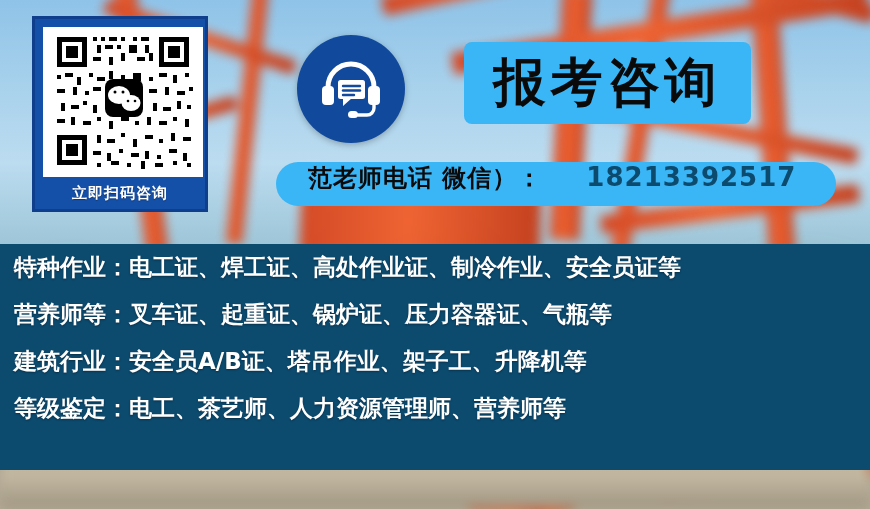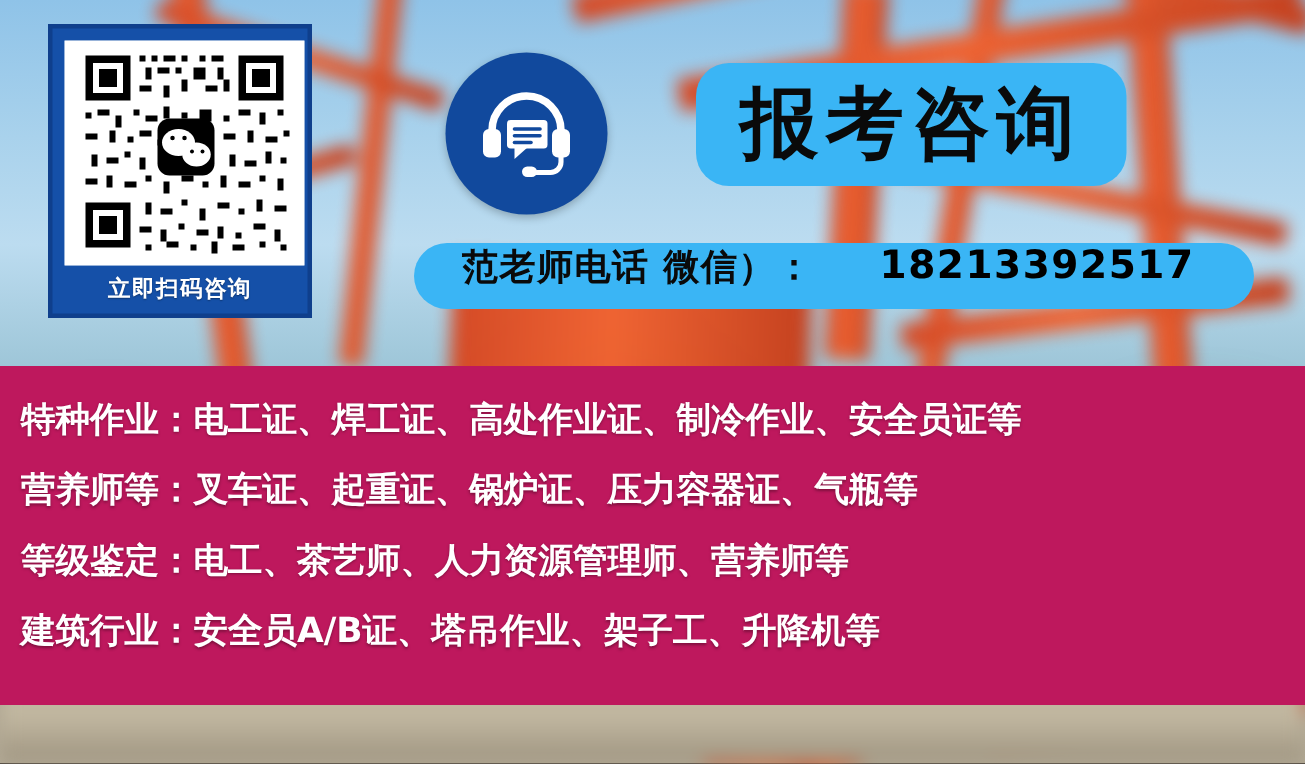--- a/index.html
+++ b/index.html
@@ -75,45 +75,45 @@
   
   .headset{
     position:absolute;left:297px;top:35px;width:108px;height:108px;border-radius:50%;
     background:#11499D;display:flex;align-items:center;justify-content:center;
     box-shadow:0 2px 6px rgba(0,0,0,.25);
   }
 
   
   .pill-title{
     position:absolute;left:464px;top:42px;width:287px;height:82px;
-    background:#3ab5f5;border-radius:22px;
+    background:#3ab5f5;border-radius:8px;
     display:flex;align-items:center;justify-content:center;
   }
   .pill-title span{
     font-size:52px;font-weight:bold;color:#0a0a0a;letter-spacing:5px;
     font-family:"DejaVu Sans","Liberation Sans",sans-serif;
   }
   .pill-phone{
     position:absolute;left:276px;top:162px;width:560px;height:44px;
     background:#3ab5f5;border-radius:22px;
     display:flex;
   }
   .pill-phone .who{
     font-size:24px;font-weight:bold;color:#0a0a0a;margin-left:32px;letter-spacing:1px;
     font-family:"DejaVu Sans","Liberation Sans",sans-serif;
   }
   .pill-phone .num{
-    font-size:26px;font-weight:bold;color:#000000;margin-left:44px;letter-spacing:1px;
+    font-size:26px;font-weight:bold;color:#0c4a6e;margin-left:44px;letter-spacing:1px;
     font-family:"DejaVu Sans","Liberation Sans",sans-serif;
   }
 
   
   .info-panel{
     position:absolute;left:0;top:244px;width:870px;height:226px;
-    background:#be185d;padding-top:20px;box-sizing:border-box;
+    background:#0c4a6e;padding-top:8px;box-sizing:border-box;
   }
   .info-row{
     display:flex;align-items:baseline;
     height:47px;padding-left:14px;
     font-family:"DejaVu Sans","Liberation Sans",sans-serif;
   }
   .info-row .cat{
     font-size:23px;font-weight:bold;color:#ffffff;white-space:nowrap;
     text-shadow:0 1px 2px rgba(0,0,0,.35);
   }
@@ -295,22 +295,22 @@
   <div class="info-panel">
     <div class="info-row">
       <span class="cat">特种作业：</span>
       <span class="val">电工证、焊工证、高处作业证、制冷作业、安全员证等</span>
     </div>
     <div class="info-row">
       <span class="cat">营养师等：</span>
       <span class="val">叉车证、起重证、锅炉证、压力容器证、气瓶等</span>
     </div>
     <div class="info-row">
+      <span class="cat">建筑行业：</span>
+      <span class="val">安全员A/B证、塔吊作业、架子工、升降机等</span>
+    </div>
+    <div class="info-row">
       <span class="cat">等级鉴定：</span>
       <span class="val">电工、茶艺师、人力资源管理师、营养师等</span>
     </div>
-    <div class="info-row">
-      <span class="cat">建筑行业：</span>
-      <span class="val">安全员A/B证、塔吊作业、架子工、升降机等</span>
-    </div>
   </div>
 
 </div>
 
 </body></html>

